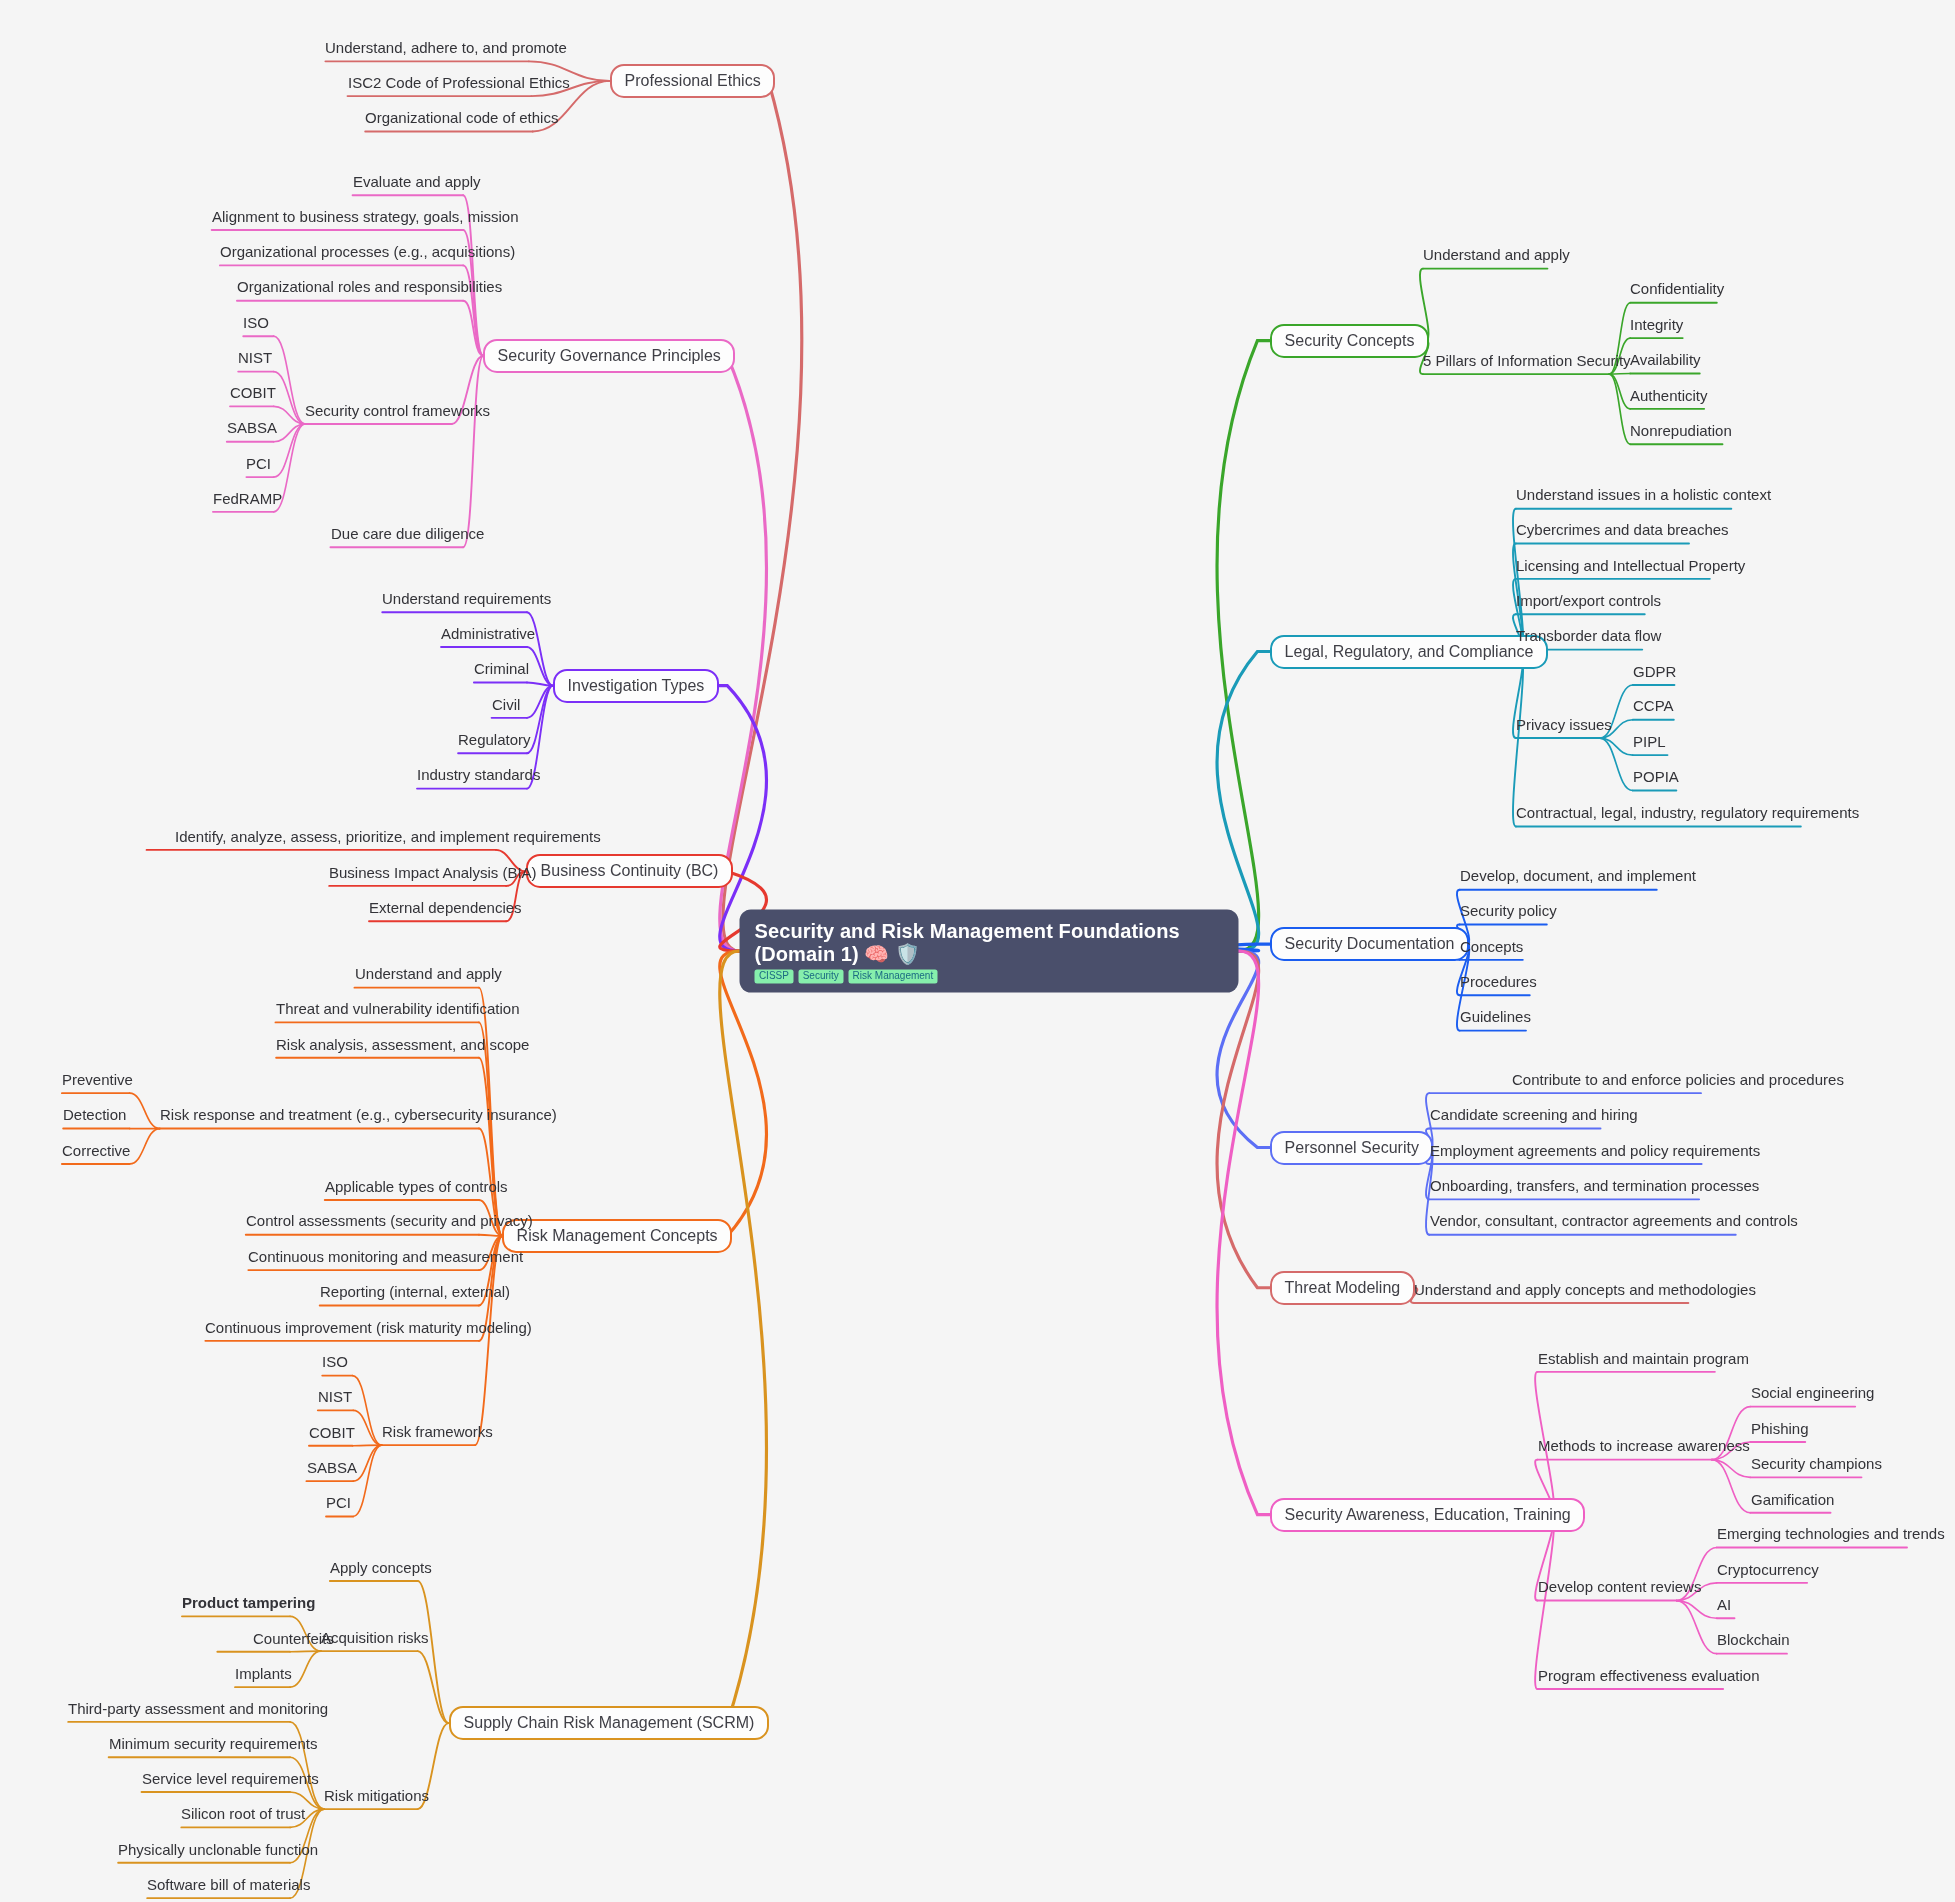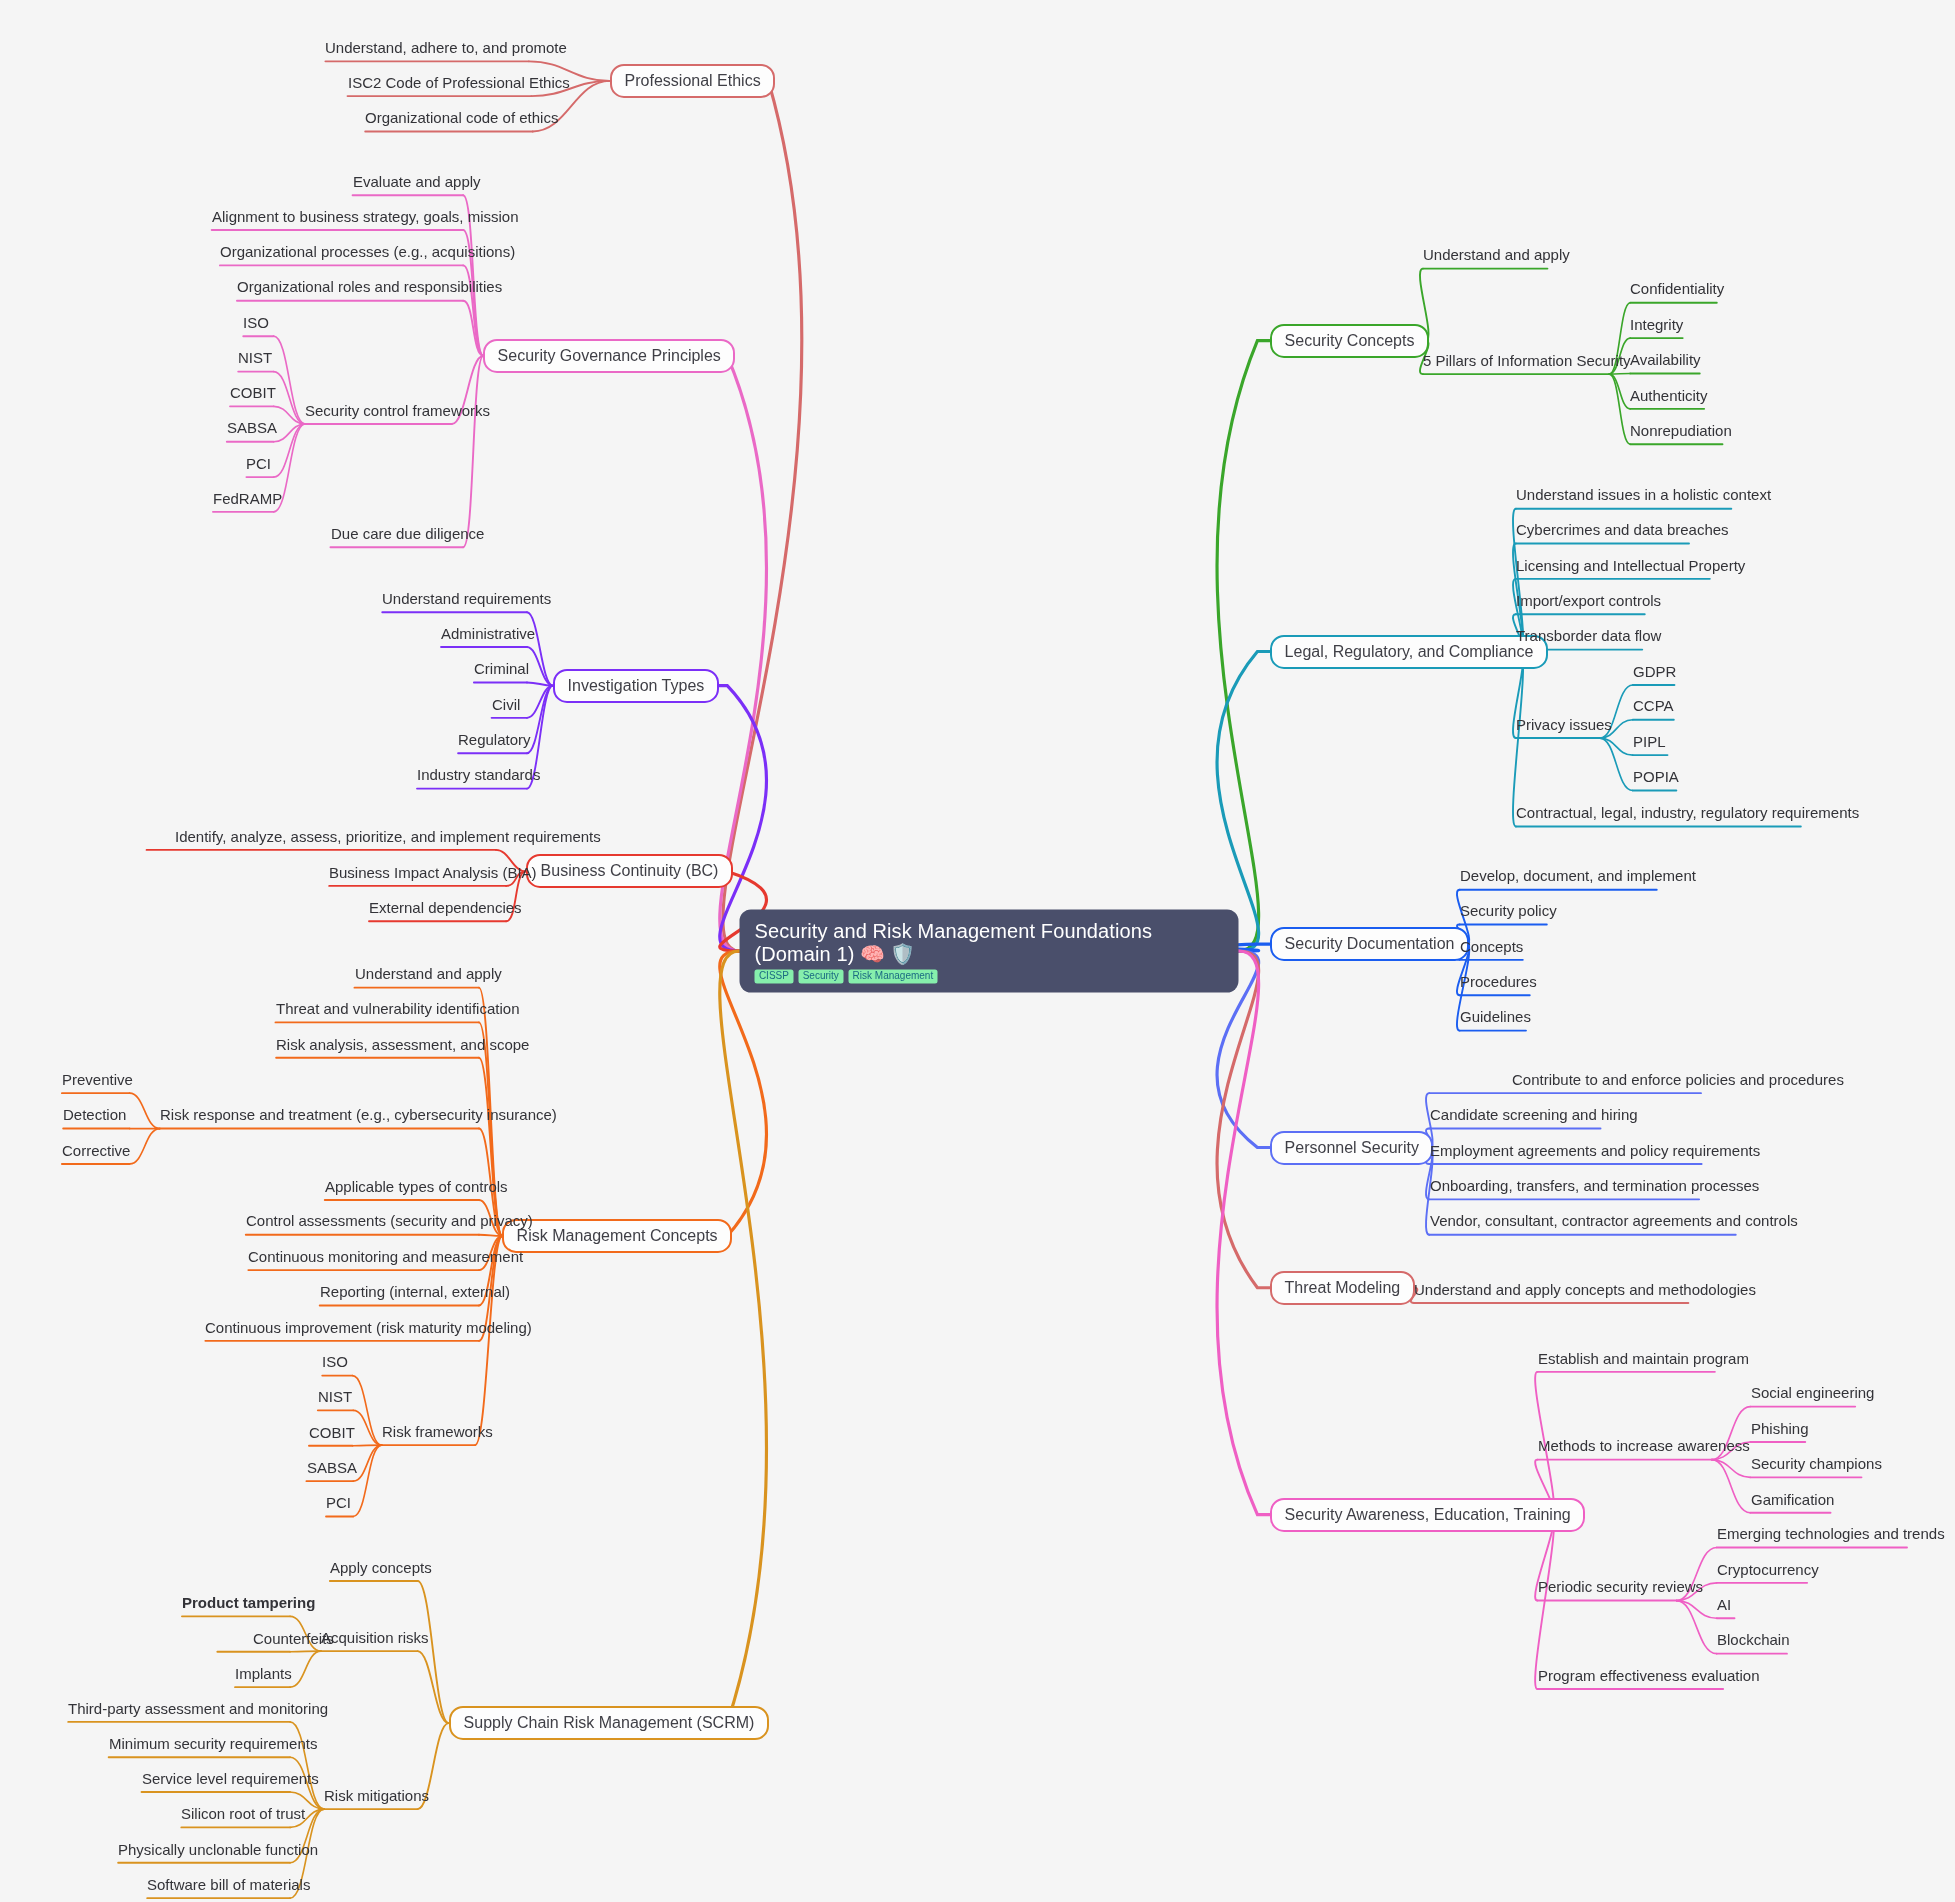--- a/index.html
+++ b/index.html
@@ -7,21 +7,21 @@
   #stage{position:relative;width:1955px;height:1902px;background:#f5f5f5;overflow:hidden;}
   #wires{position:absolute;left:0;top:0;width:1955px;height:1902px;}
   
   #root{
     position:absolute;transform:translate(-50%,-50%);
     background:#4a4f6b;border-radius:11.4px;
     padding:10px 15px 8.8px 15px;
     box-sizing:border-box;
     display:flex;flex-direction:column;gap:3.8px;
   }
-  #root .rtitle{color:#ffffff;font-size:20px;line-height:1.15;letter-spacing:0.1px;}
+  #root .rtitle{color:#ffffff;font-size:20px;line-height:1.15;letter-spacing:0.1px;font-weight:bold;}
   #root .tags{display:flex;gap:5px;}
   #root .tag{
     background:#86efac;color:#1b6b82;font-size:10px;
     padding:0.6px 4.4px 1.3px 4.4px;border-radius:2.5px;line-height:1.25;
   }
   
   .pill{
     position:absolute;transform:translate(0,-50%);
     background:#fdfdfd;border:2.2px solid #888;border-radius:14px;
     padding:6.3px 12.6px;font-size:16px;color:#3f3f46;white-space:nowrap;
@@ -337,21 +337,21 @@
       <div class="leaf" style="left: 1430px; top: 1223px;">Vendor, consultant, contractor agreements and controls</div>
       <div class="pill" style="left: 1270px; top: 1288px; border-color: rgb(213, 106, 106);"><span>Threat Modeling</span></div>
       <div class="leaf" style="left: 1414px; top: 1292px; text-align: right;">Understand and apply concepts and methodologies</div>
       <div class="pill" style="left: 1270px; top: 1515px; border-color: rgb(239, 95, 196);"><span>Security Awareness, Education, Training</span></div>
       <div class="leaf" style="left: 1538px; top: 1361px;">Establish and maintain program</div>
       <div class="leaf" style="left: 1538px; top: 1448px;">Methods to increase awareness</div>
       <div class="leaf" style="left: 1751px; top: 1395px;">Social engineering</div>
       <div class="leaf" style="left: 1751px; top: 1431px;">Phishing</div>
       <div class="leaf" style="left: 1751px; top: 1466px;">Security champions</div>
       <div class="leaf" style="left: 1751px; top: 1502px;">Gamification</div>
-      <div class="leaf" style="left: 1538px; top: 1589px;">Periodic security reviews</div>
+      <div class="leaf" style="left: 1538px; top: 1589px;">Develop content reviews</div>
       <div class="leaf" style="left: 1717px; top: 1536px;">Emerging technologies and trends</div>
       <div class="leaf" style="left: 1717px; top: 1572px;">Cryptocurrency</div>
       <div class="leaf" style="left: 1717px; top: 1607px;">AI</div>
       <div class="leaf" style="left: 1717px; top: 1642px;">Blockchain</div>
       <div class="leaf" style="left: 1538px; top: 1678px;">Program effectiveness evaluation</div>
     </div>
 
   <div id="root" style="left: 989px; top: 951px; width: 499px;">
     <div class="rtitle">Security and Risk Management Foundations (Domain 1) 🧠 🛡️</div>
     <div class="tags">

